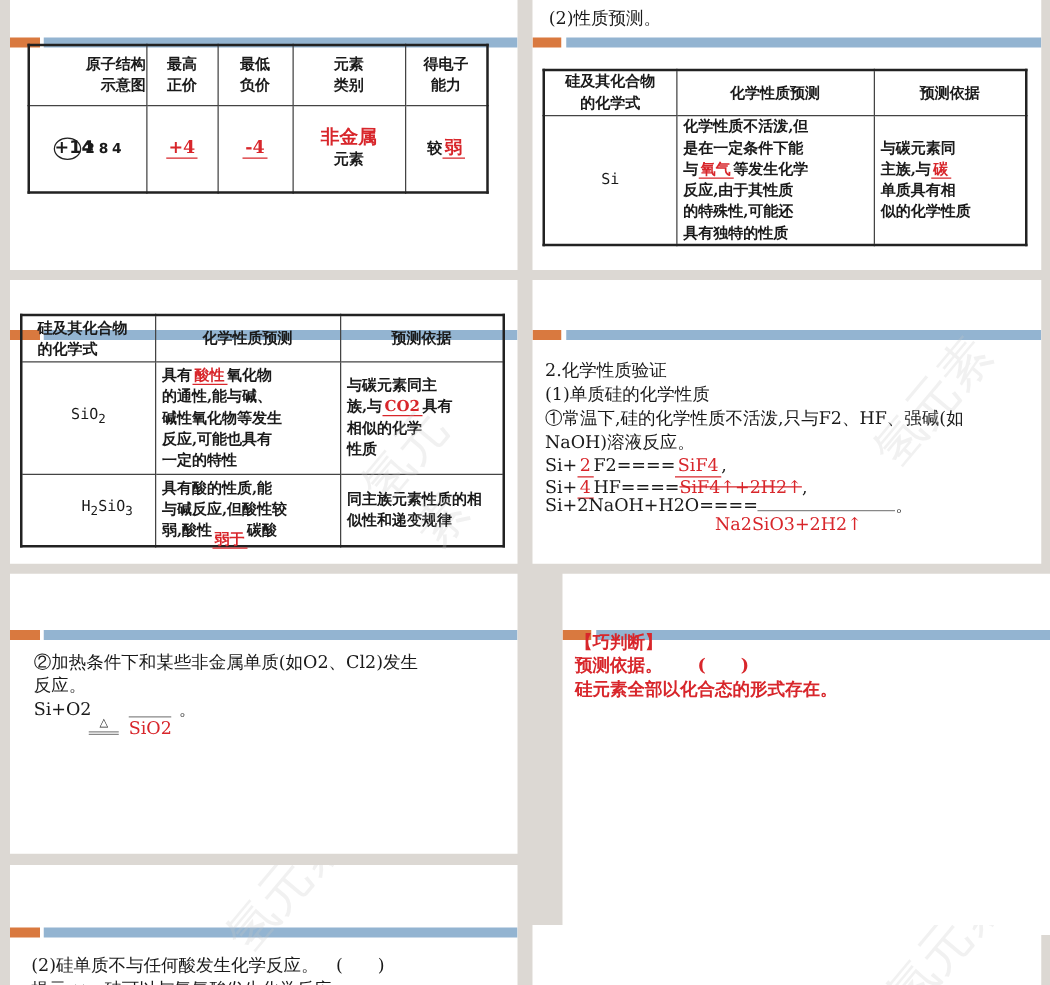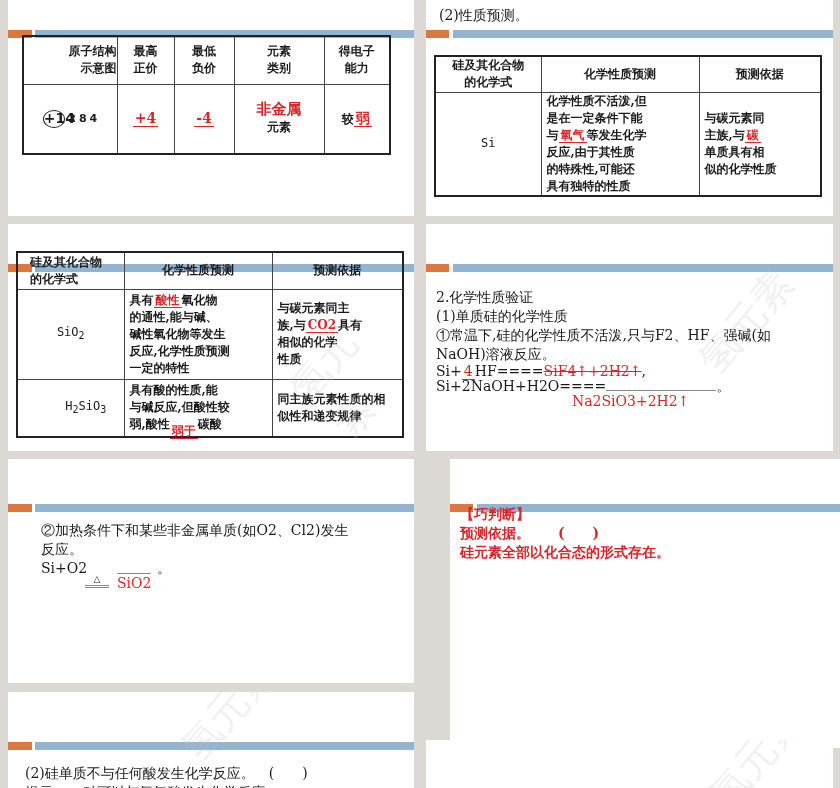--- a/index.html
+++ b/index.html
@@ -94,21 +94,21 @@
       <th style="width:107px;padding:0 12px;text-align:left;">硅及其化合物的化学式</th>
       <th style="width:148px;">化学性质预测</th>
       <th>预测依据</th>
     </tr>
     <tr style="height:90px;">
       <td style="font-weight:normal;font-family:'DejaVu Sans Mono',monospace;"><span>SiO</span><sub>2</sub></td>
       <td class="left">
         <span>具有</span><span class="red u">酸性</span><span>氧化物</span><br>
         <span>的通性,能与碱、</span><br>
         <span>碱性氧化物等发生</span><br>
-        <span>反应,化学性质预测</span><br>
+        <span>反应,可能也具有</span><br>
         <span>一定的特性</span>
       </td>
       <td class="left">
         <span>与碳元素同主</span><br>
         <span>族,与</span><span class="red u">CO2</span><span>具有</span><br>
         <span>相似的化学</span><br>
         <span>性质</span>
       </td>
     </tr>
     <tr>
@@ -129,31 +129,32 @@
 </div>
 
 <div class="slide" style="left:426px;top:224px;width:407px;height:227px;">
   <div class="bar-orange" style="left:0;top:40px;width:23px;"></div>
   <div class="bar-blue" style="left:27px;top:40px;width:380px;"></div>
   <div class="txt" style="left:10px;top:64px;font-size:14px;line-height:19px;width:395px;">
     <div>2.化学性质验证</div>
     <div>(1)单质硅的化学性质</div>
     <div>①常温下,硅的化学性质不活泼,只与F2、HF、强碱(如</div>
     <div>NaOH)溶液反应。</div>
+    <div><span>Si+</span><span class="red u">2</span><span>F2====</span><span class="red u">SiF4</span><span>,</span></div>
     <div style="line-height:15px;"><span>Si+</span><span class="red u">4</span><span>HF====</span><span class="red" style="text-decoration:line-through;">SiF4↑+2H2↑</span><span>,</span></div>
     <div style="line-height:15px;"><span>Si+2NaOH+H2O====</span><span style="display:inline-block;width:110px;border-bottom:1px solid #888;"></span><span>。</span></div>
     <div class="red" style="padding-left:136px;line-height:15px;">Na2SiO3+2H2↑</div>
   </div>
   <div class="wm" style="left:260px;top:70px;">氢元素</div>
 </div>
 
 <div class="slide" style="left:8px;top:459px;width:406px;height:224px;">
   <div class="bar-orange" style="left:0;top:45px;width:24px;"></div>
   <div class="bar-blue" style="left:27px;top:45px;width:379px;"></div>
-  <div class="txt" style="left:19px;top:62px;font-size:14px;line-height:19px;width:385px;margin-left:14px;">
+  <div class="txt" style="left:19px;top:62px;font-size:14px;line-height:19px;width:385px;">
     <div>②加热条件下和某些非金属单质(如O2、Cl2)发生</div>
     <div>反应。</div>
     <div style="position:relative;height:36px;">
       <span>Si+O2</span>
       <span style="position:absolute;left:44px;top:14px;font-size:9px;border-bottom:3px double #888;width:24px;text-align:center;line-height:12px;">△</span>
       <span class="red" style="position:absolute;left:76px;top:14px;border-top:1px solid #888;">SiO2</span>
       <span style="position:absolute;left:116px;top:0;">。</span>
     </div>
   </div>
 </div>

